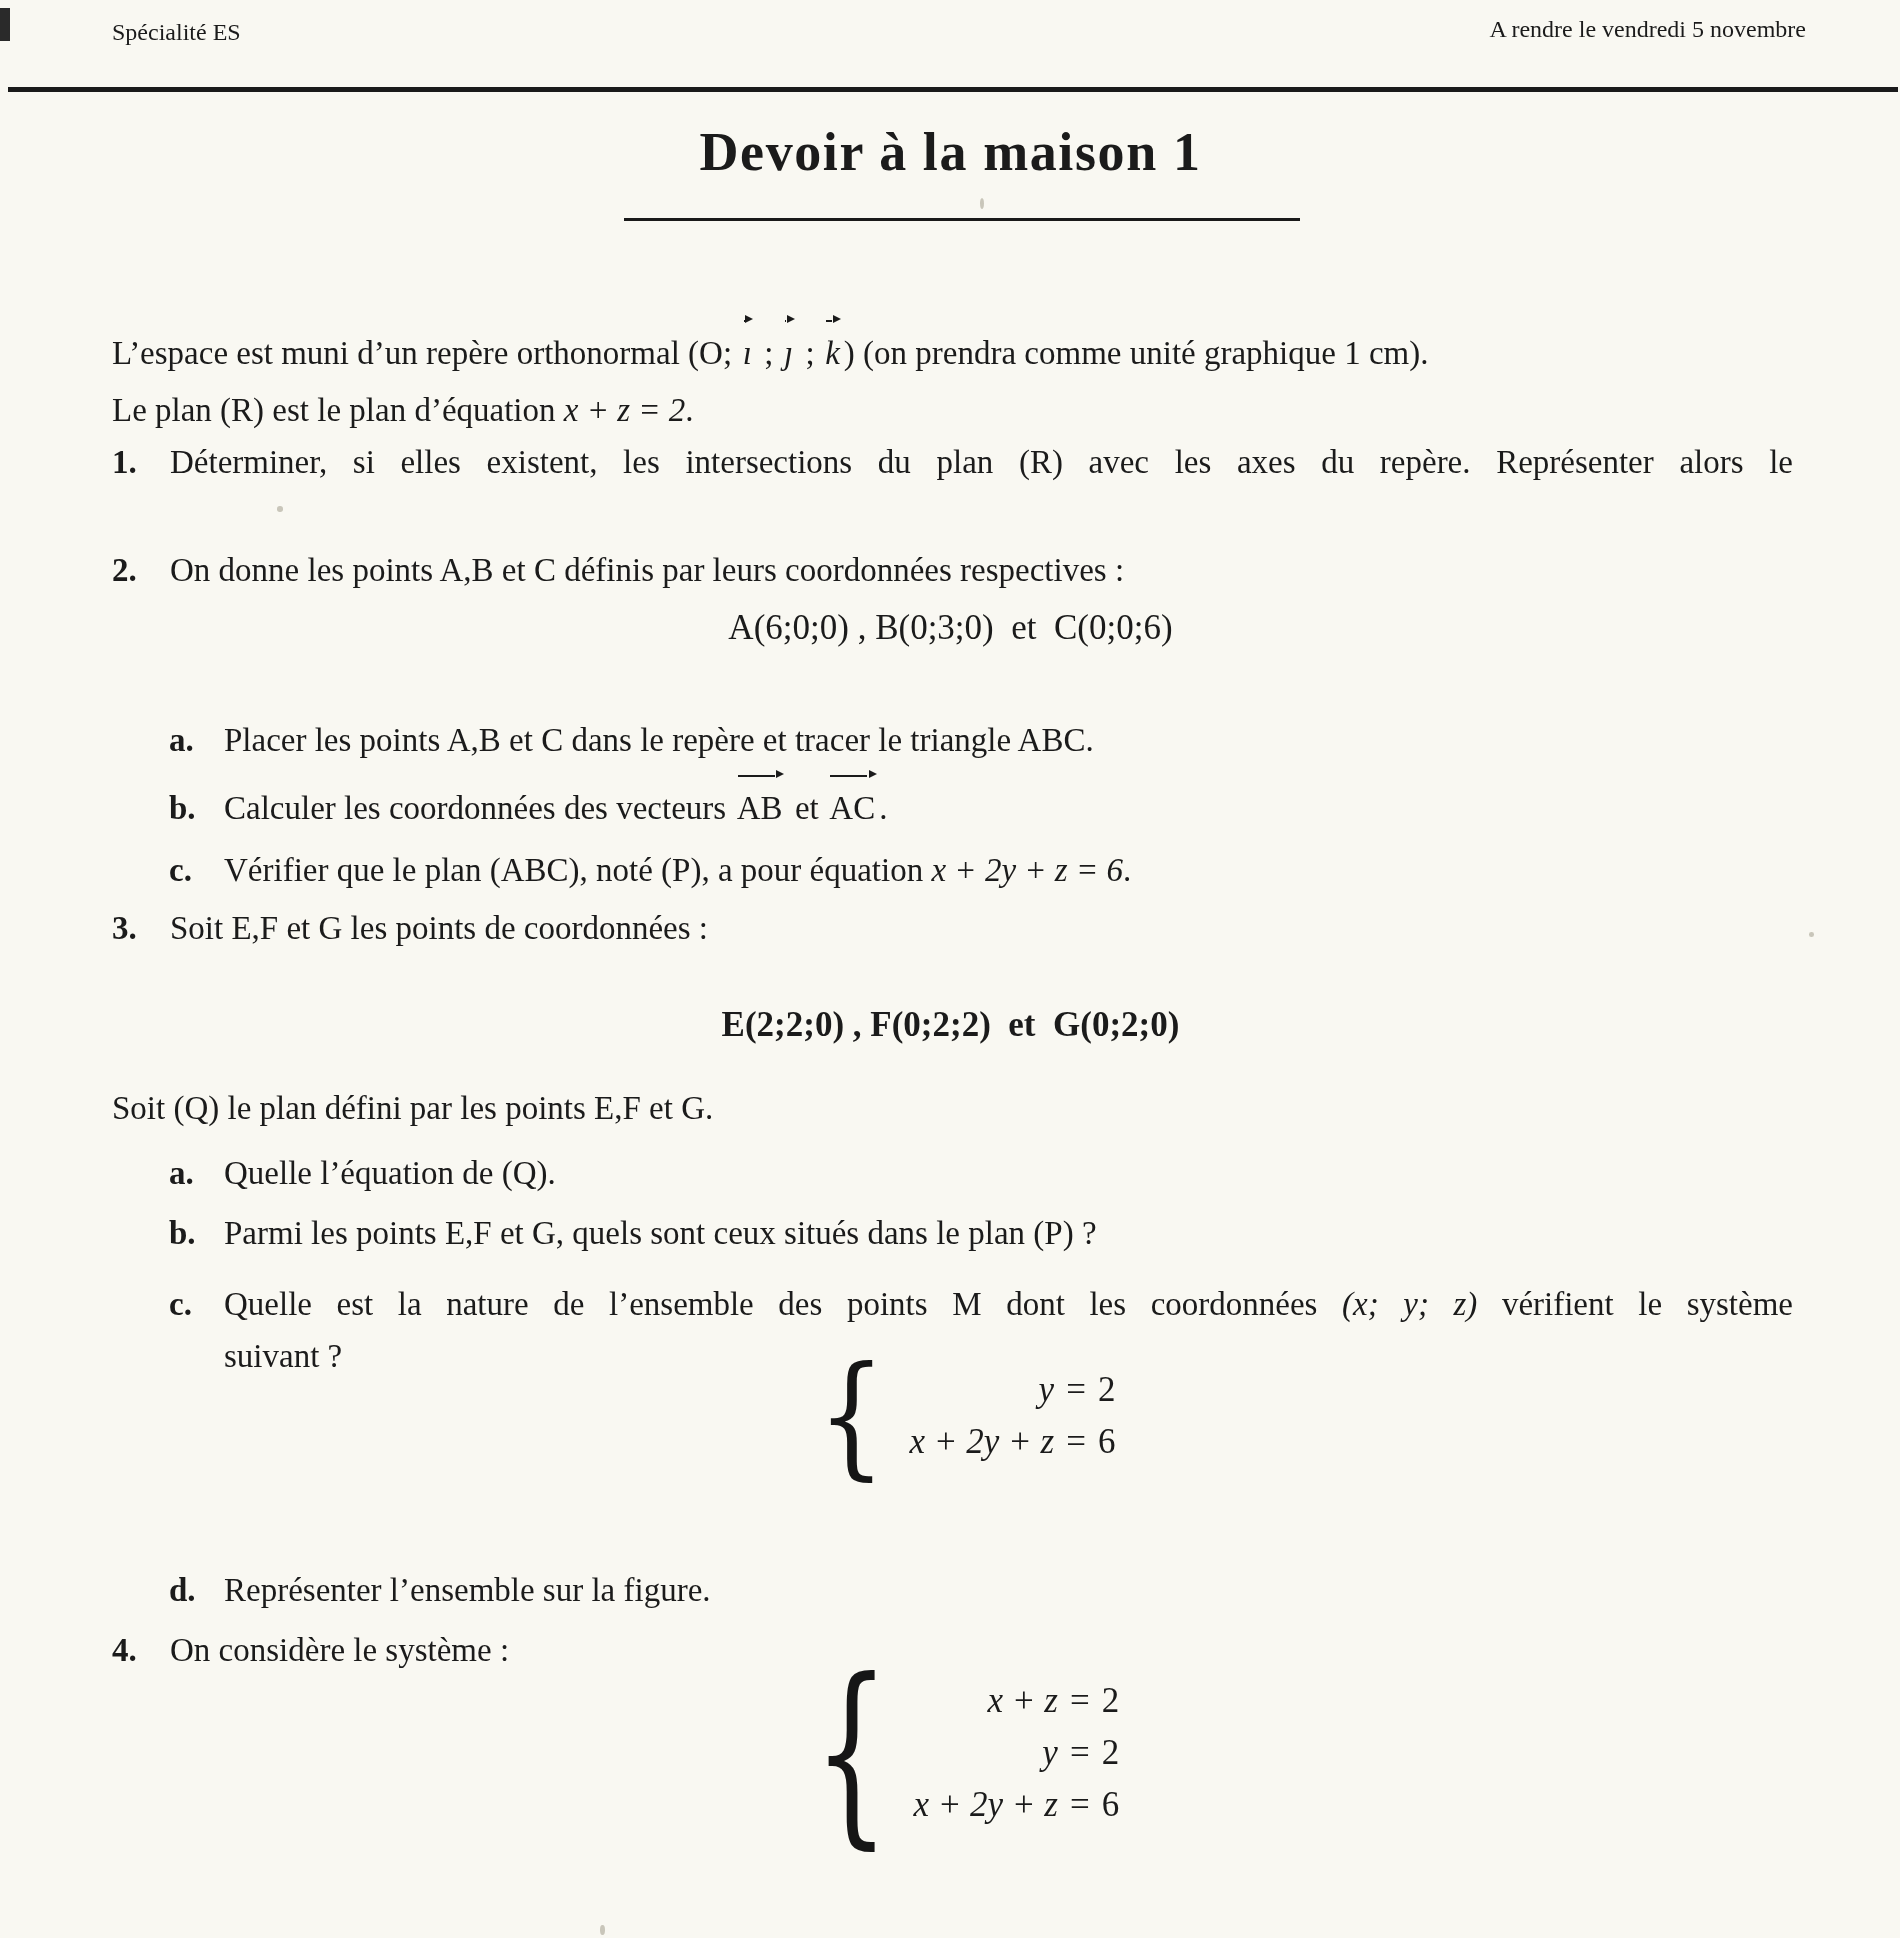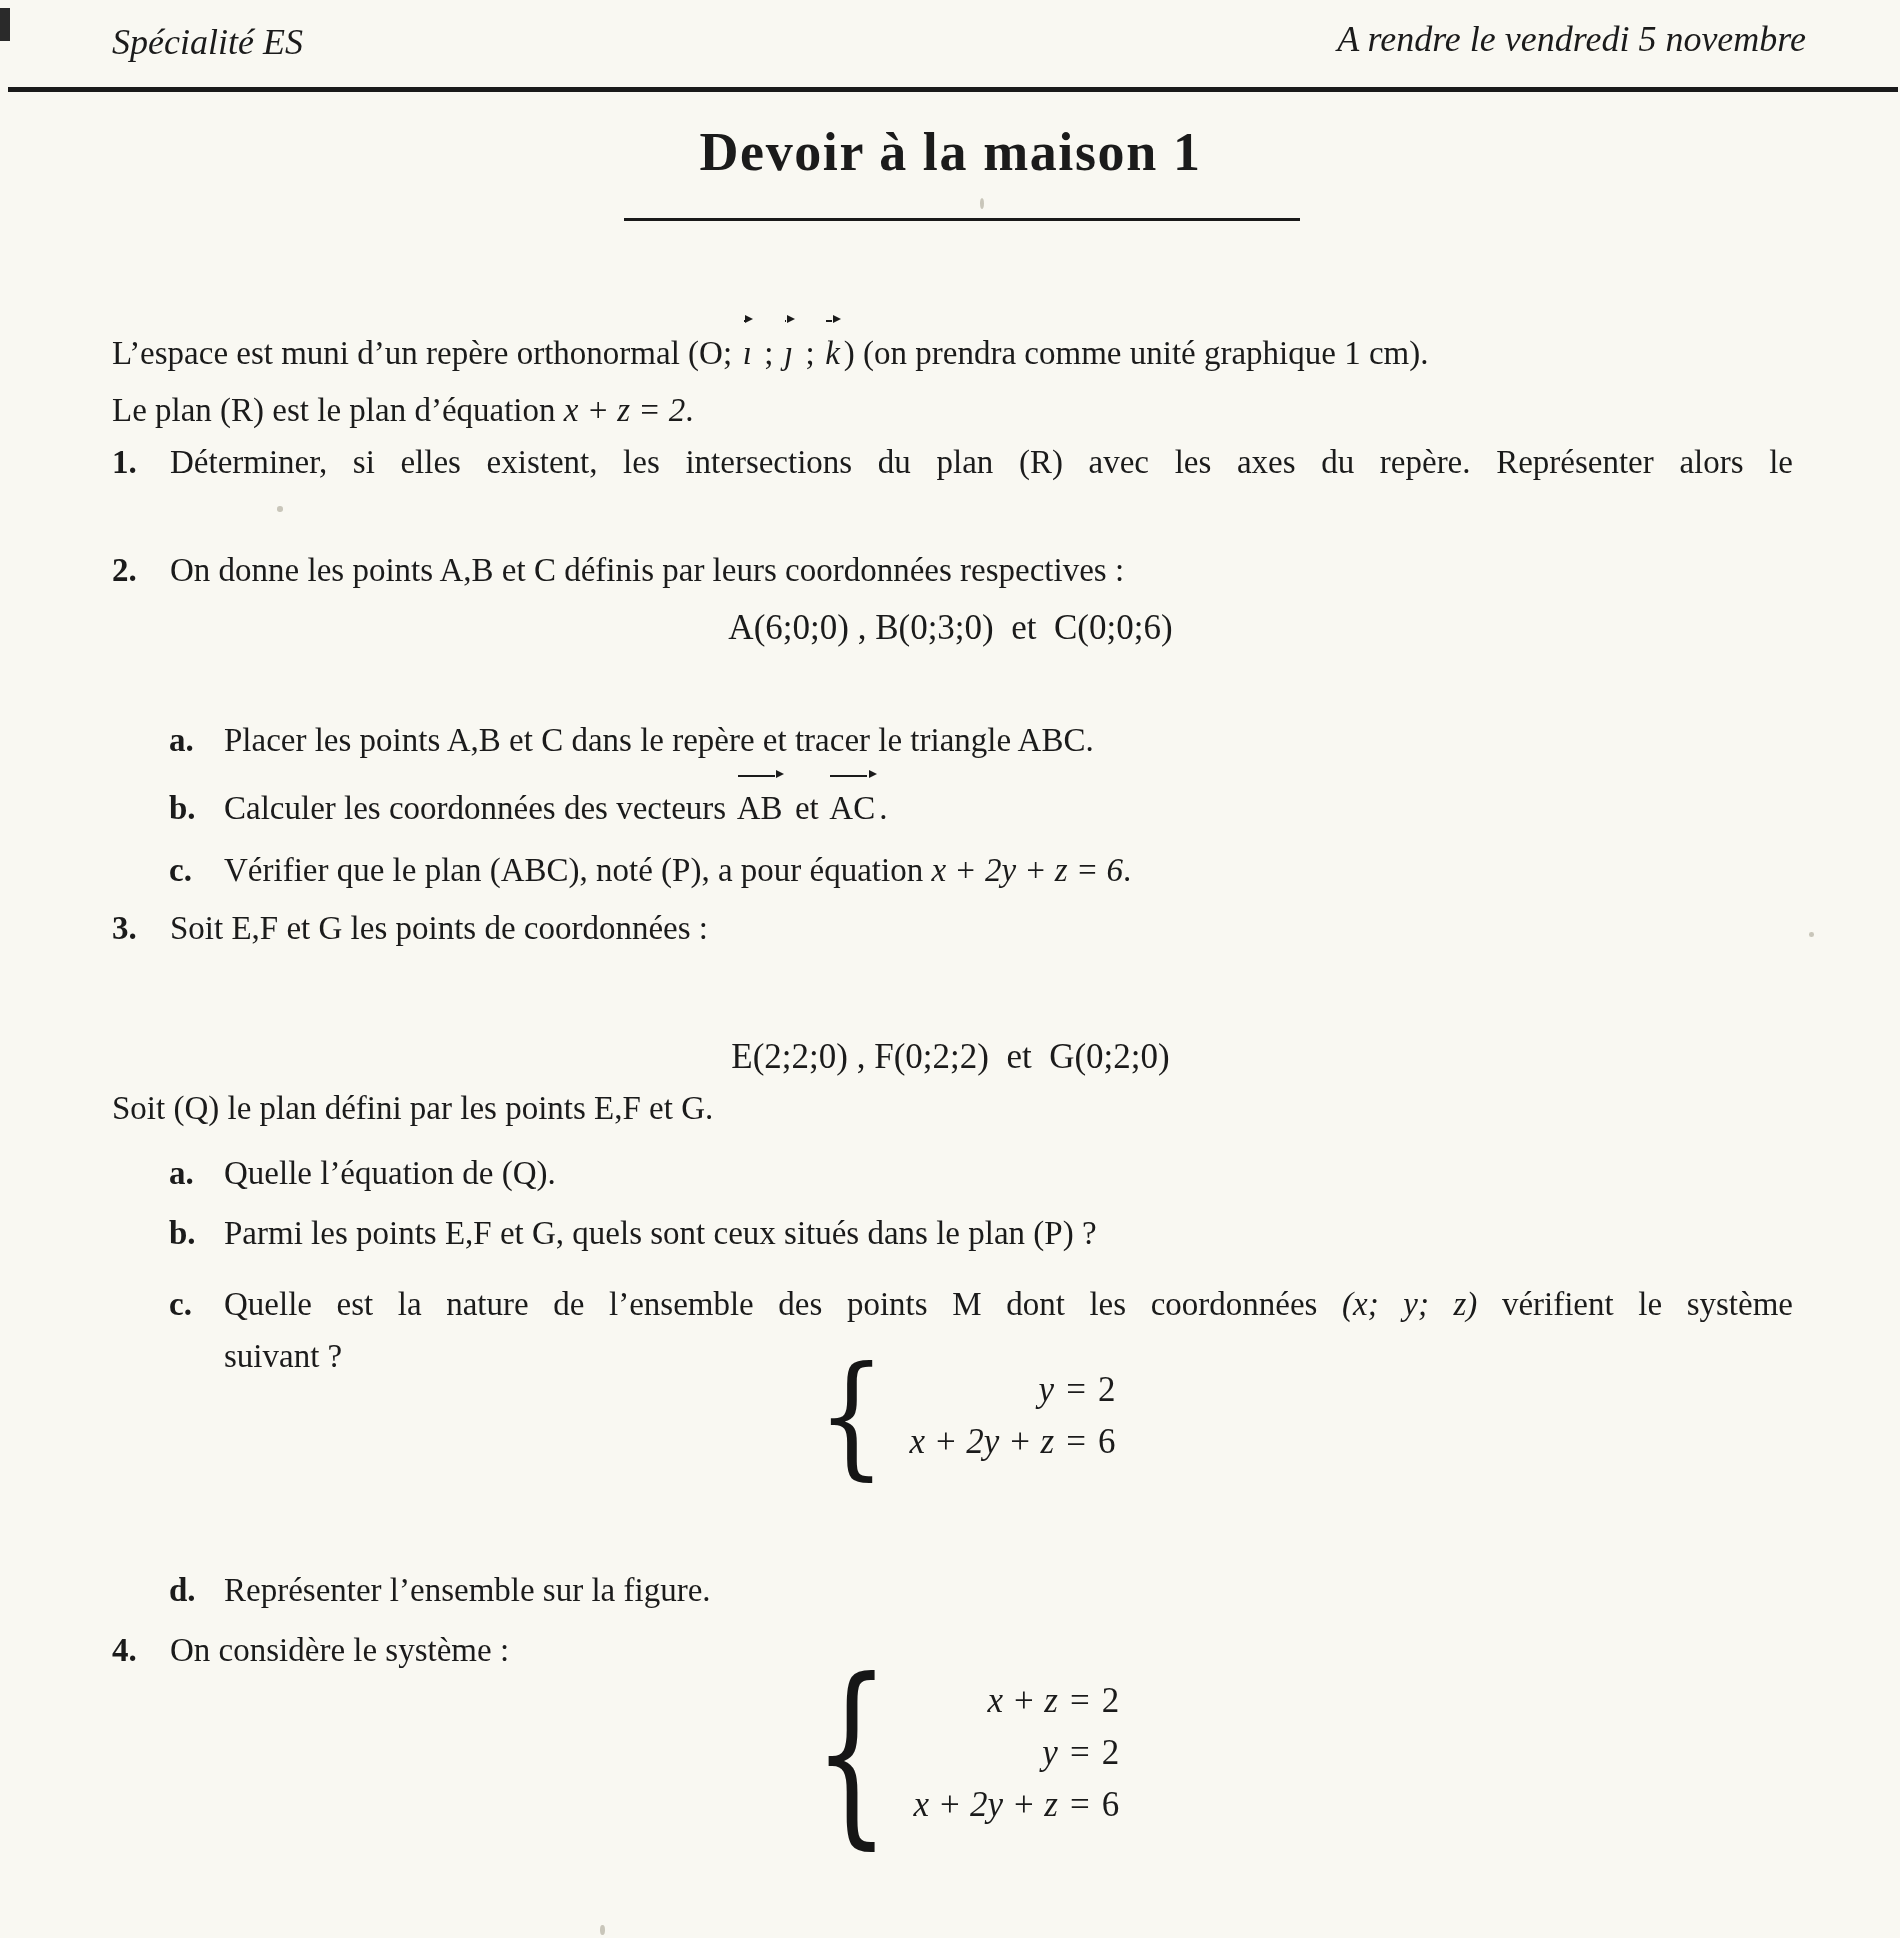--- a/index.html
+++ b/index.html
@@ -6,21 +6,21 @@
   .page {
     position:relative;
     width:1901px; height:1939px;
     margin:0 auto;
     background:#f9f8f2;
     font-family:"Liberation Serif","DejaVu Serif",serif;
     color:#1b1b1b;
     overflow:hidden;
   }
   .b { position:absolute; font-size:33px; line-height:1.58; white-space:normal; }
-  .hdr { font-size:36px;font-style:italic; }
+  .hdr { font-size:24px; }
   .rule { position:absolute; left:8px; top:87px; width:1890px; height:4.7px; background:#1a1a1a; }
   .title { position:absolute; left:0; top:120px; width:100%; text-align:center;
            font-size:54px; font-weight:700; letter-spacing:1.6px; line-height:1.2; }
   .underline { position:absolute; left:624px; top:218px; width:676px; height:3.2px; background:#1a1a1a; }
 
   .item { position:absolute; left:170px; }
   .item > .num { position:absolute; left:-58px; font-weight:700; }
   .sub { position:absolute; left:224px; }
   .sub > .num { position:absolute; left:-55px; font-weight:700; }
 
@@ -100,21 +100,21 @@
   <div class="b sub" style="top:844px;">
     <span class="num">c.</span>
     <div><span>Vérifier que le plan (ABC), noté (P), a pour équation </span><span class="m">x + 2y + z = 6</span><span>.</span></div>
   </div>
 
   <div class="b item" style="top:902px;">
     <span class="num">3.</span>
     <div>Soit E,F et G les points de coordonnées :</div>
   </div>
 
-  <div class="centerline" style="top:1037px;">E(2;2;0) , F(0;2;2)  et  G(0;2;0)</div>
+  <div class="centerline" style="top:1005px;font-weight:bold;">E(2;2;0) , F(0;2;2)  et  G(0;2;0)</div>
 
   <div class="b" style="left:112px;top:1082px;">Soit (Q) le plan défini par les points E,F et G.</div>
 
   <div class="b sub" style="top:1147px;">
     <span class="num">a.</span>
     <div>Quelle l’équation de (Q).</div>
   </div>
 
   <div class="b sub" style="top:1207px;">
     <span class="num">b.</span>

